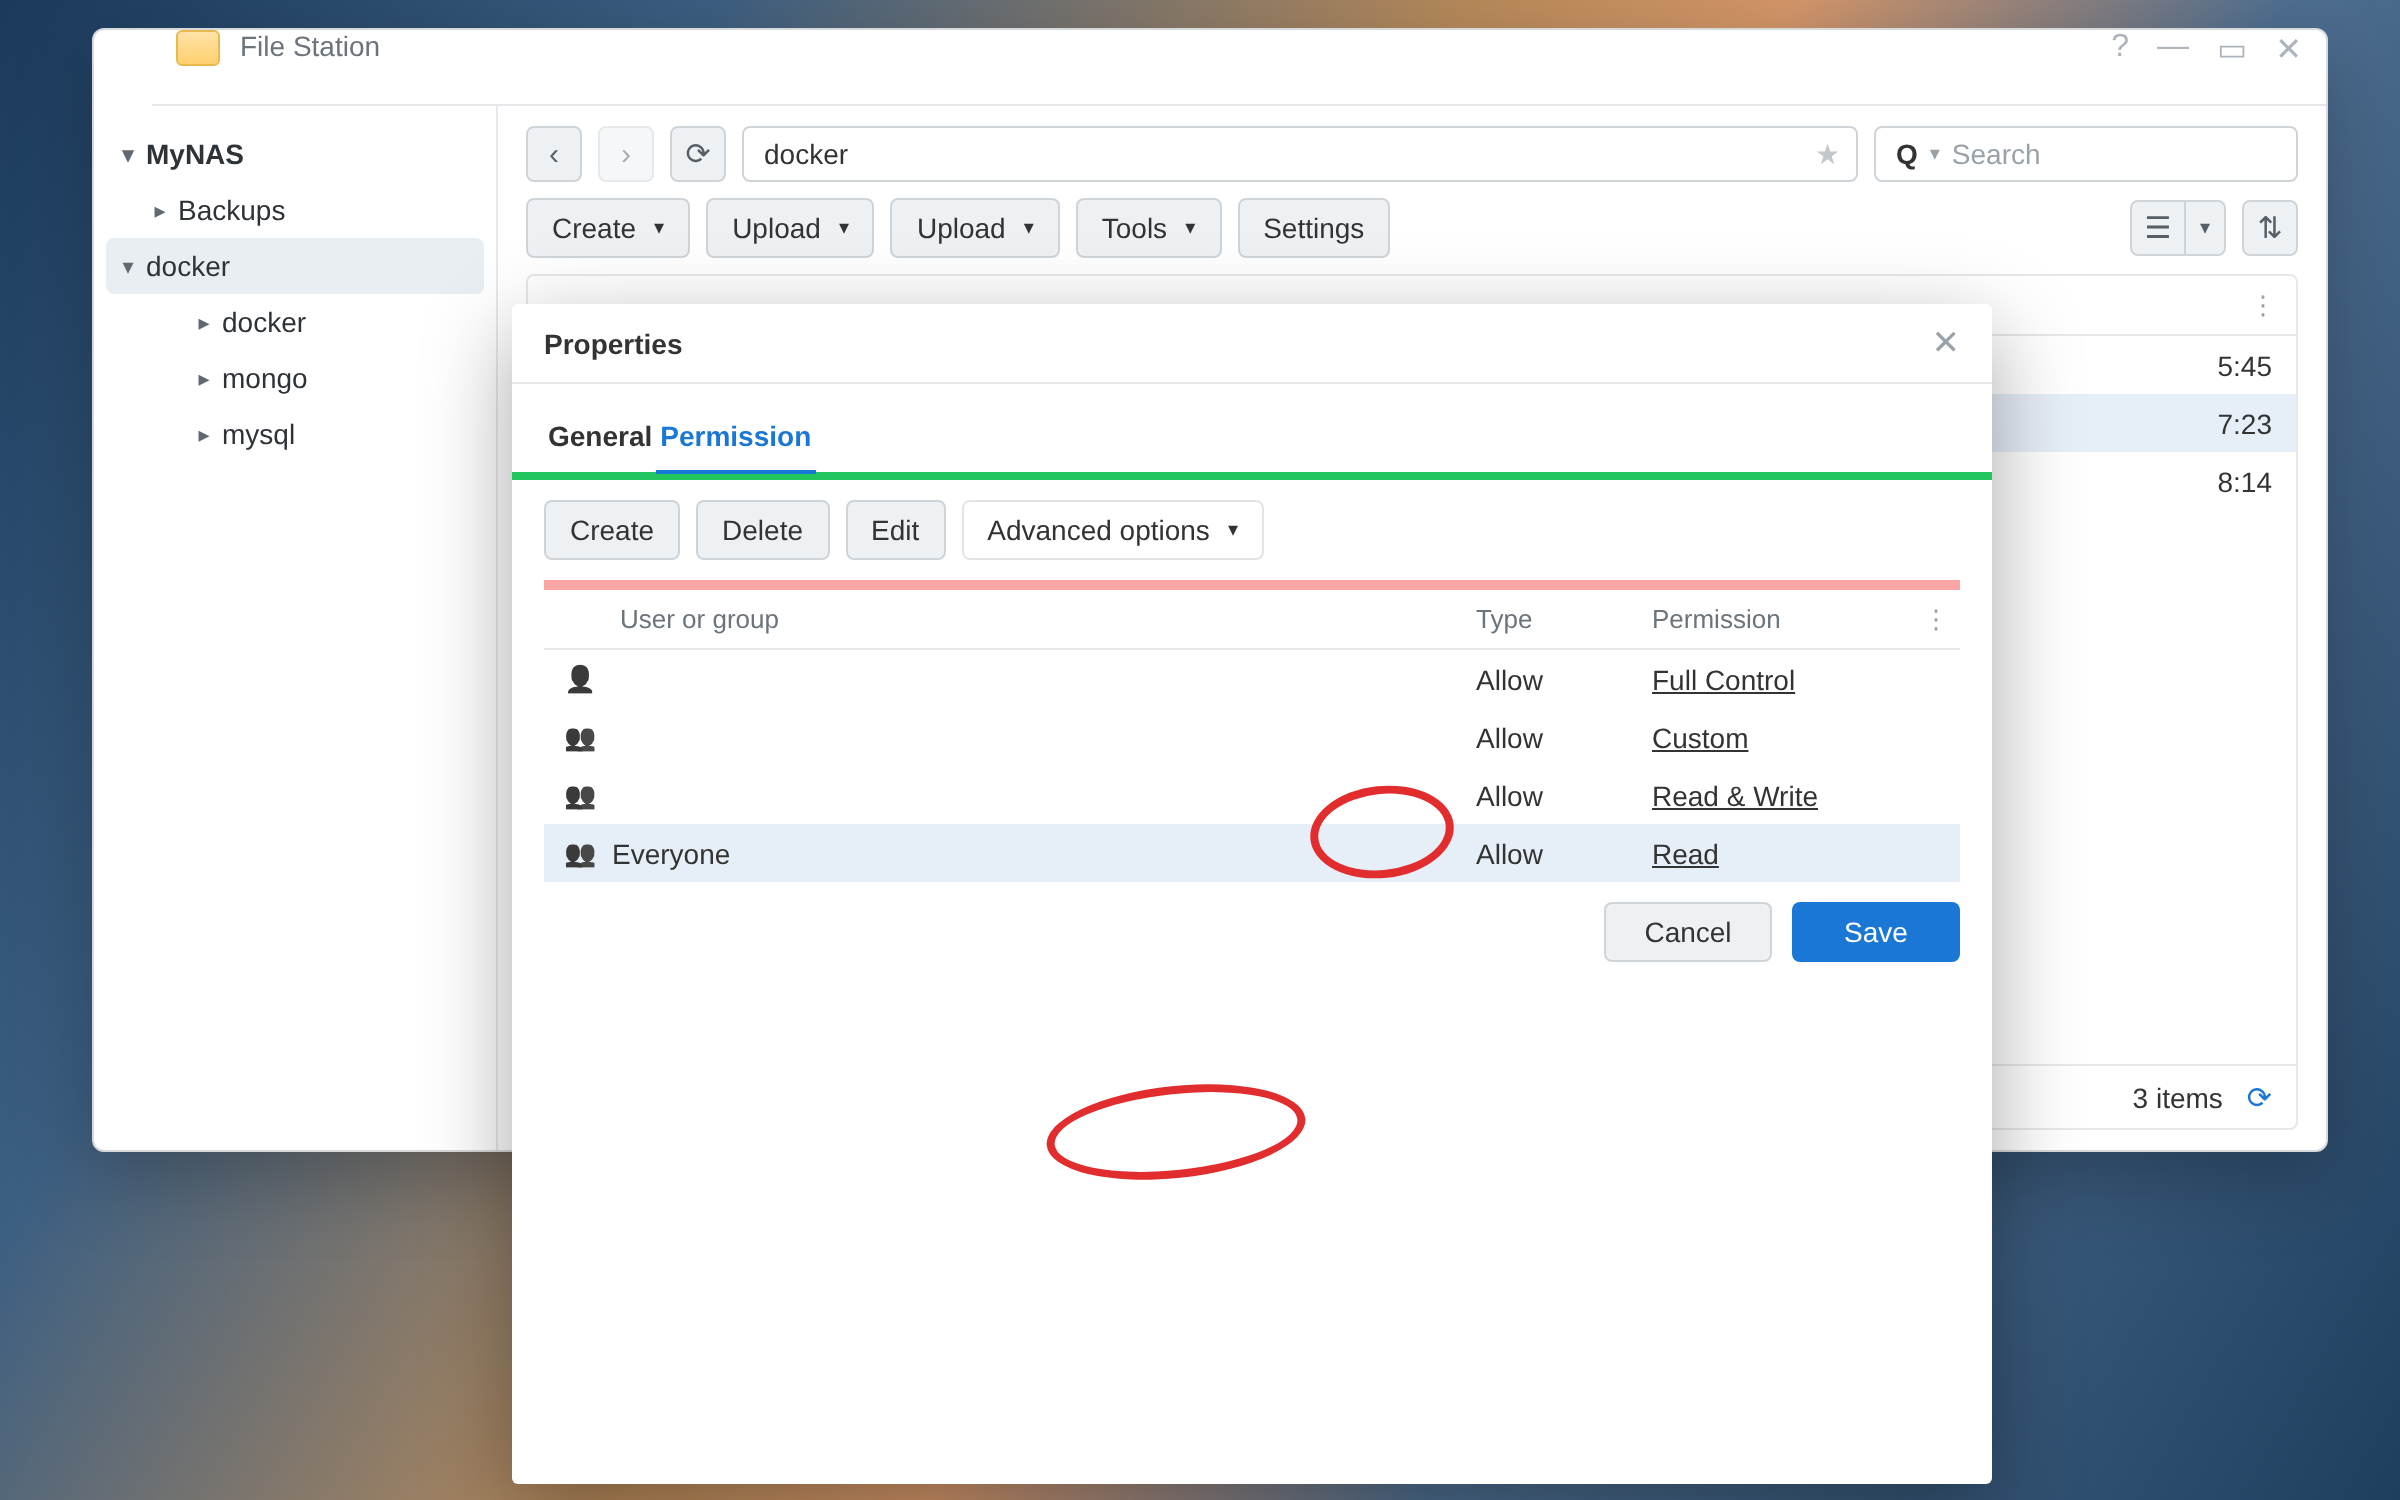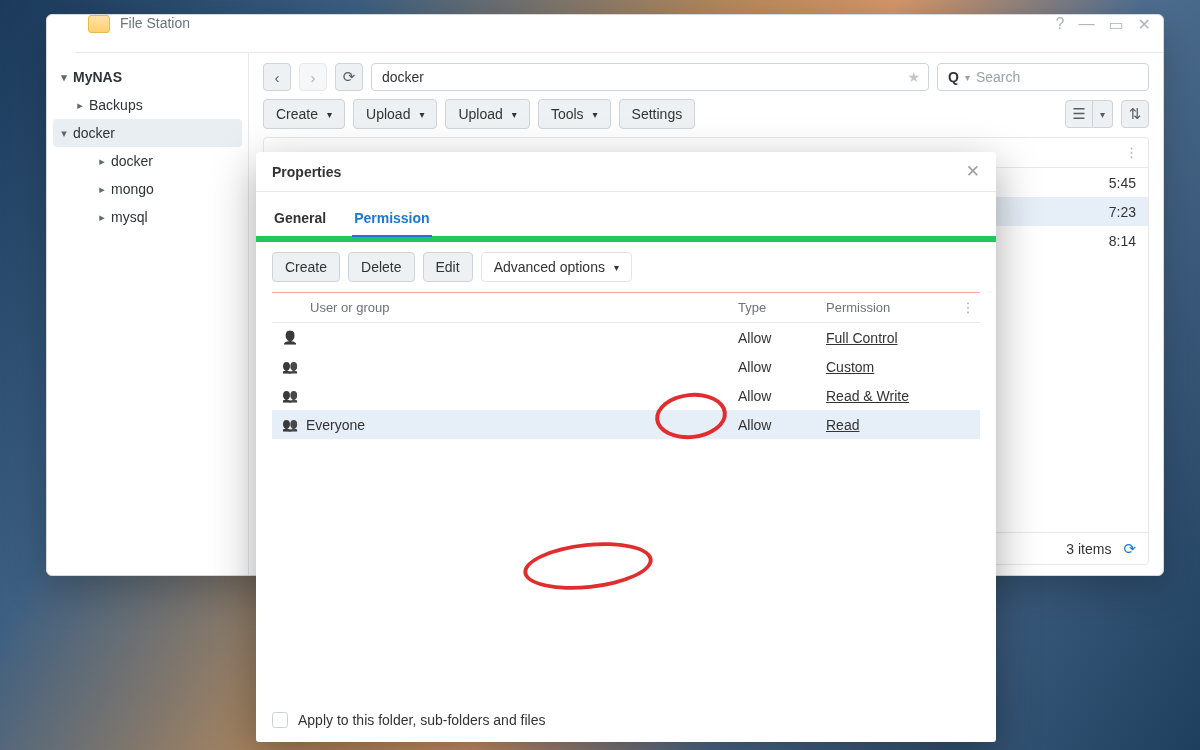--- a/index.html
+++ b/index.html
@@ -122,26 +122,26 @@
     border-radius:3px;
     z-index: 5;
     display:flex; flex-direction:column;
   }
   .dlg-header {
     height:40px; display:flex; align-items:center; padding:0 16px;
     color:#333; font-size:14px; font-weight:600;
     border-bottom:1px solid #e6e8eb;
   }
   .dlg-header .close { margin-left:auto; color:#9aa2a9; cursor:pointer; font-size:17px; font-weight:400;}
-  .dlg-tabs { display:flex; gap:24px; padding:10px 16px 0; border-bottom:6px solid #22c55e;align-items:flex-end; }
+  .dlg-tabs { display:flex; padding:10px 16px 0; border-bottom:4px solid #22c55e;align-items:flex-end; }
   .dlg-tab { padding:8px 2px 10px; cursor:pointer; color:#333; font-size:14px; font-weight:600; }
   .dlg-tab.active { color:#1b77d6; position:relative; }
   .dlg-tab.active::after { content:""; position:absolute; left:0; right:0; bottom:-1px; height:2px; background:#1b77d6; }
   .dlg-toolbar { display:flex; gap:8px; padding:10px 16px; }
-  .perm-table { margin:0 16px; border-top:1px solid #fca5a5; }
+  .perm-table { margin:0 16px; border-top:5px solid #fca5a5; }
   .perm-header { height:30px; display:flex; align-items:center; font-size:13px; color:#6b737b; border-bottom:1px solid #e6e8eb;}
   .perm-header .col-ug { flex:1; padding-left:38px;}
   .perm-header .col-type { width:88px;}
   .perm-header .col-perm { width:130px;}
   .perm-header .more { width:24px; text-align:center; cursor:pointer; color:#9aa2a9;}
   .perm-body {}
   .perm-row { height:29px; display:flex; align-items:center; font-size:14px; color:#333; }
   .perm-row.sel { background:#e6eef7; }
   .perm-row .col-icon { width:34px; padding-left:10px; color:#565f67; font-size:13px;}
   .perm-row .col-ug { flex:1; }
@@ -321,20 +321,20 @@
         </div>
         <div class="perm-row sel">
           <div class="col-icon" style="filter:grayscale(1) brightness(.55);">👥</div>
           <div class="col-ug">Everyone</div>
           <div class="col-type">Allow</div>
           <div class="col-perm">Read</div>
         </div>
       </div>
   </div>
 
-  <div class="dlg-footer">
-    <div class="checkbox"></div>
-    <span style="color:#333;font-size:14px;">Apply to this folder, sub-folders and files</span>
+  <div class="dlg-buttons">
+    <div class="dlg-btn cancel">Cancel</div>
+    <div class="dlg-btn primary">Save</div>
   </div>
 </div>
 
 <div class="circled-red" style="left:655px; top:393px; width:72px; height:46px; transform:rotate(-6deg);"></div>
 <div class="circled-red" style="left:523px; top:543px; width:130px; height:46px; transform:rotate(-6deg);"></div>
 
 </body></html>

